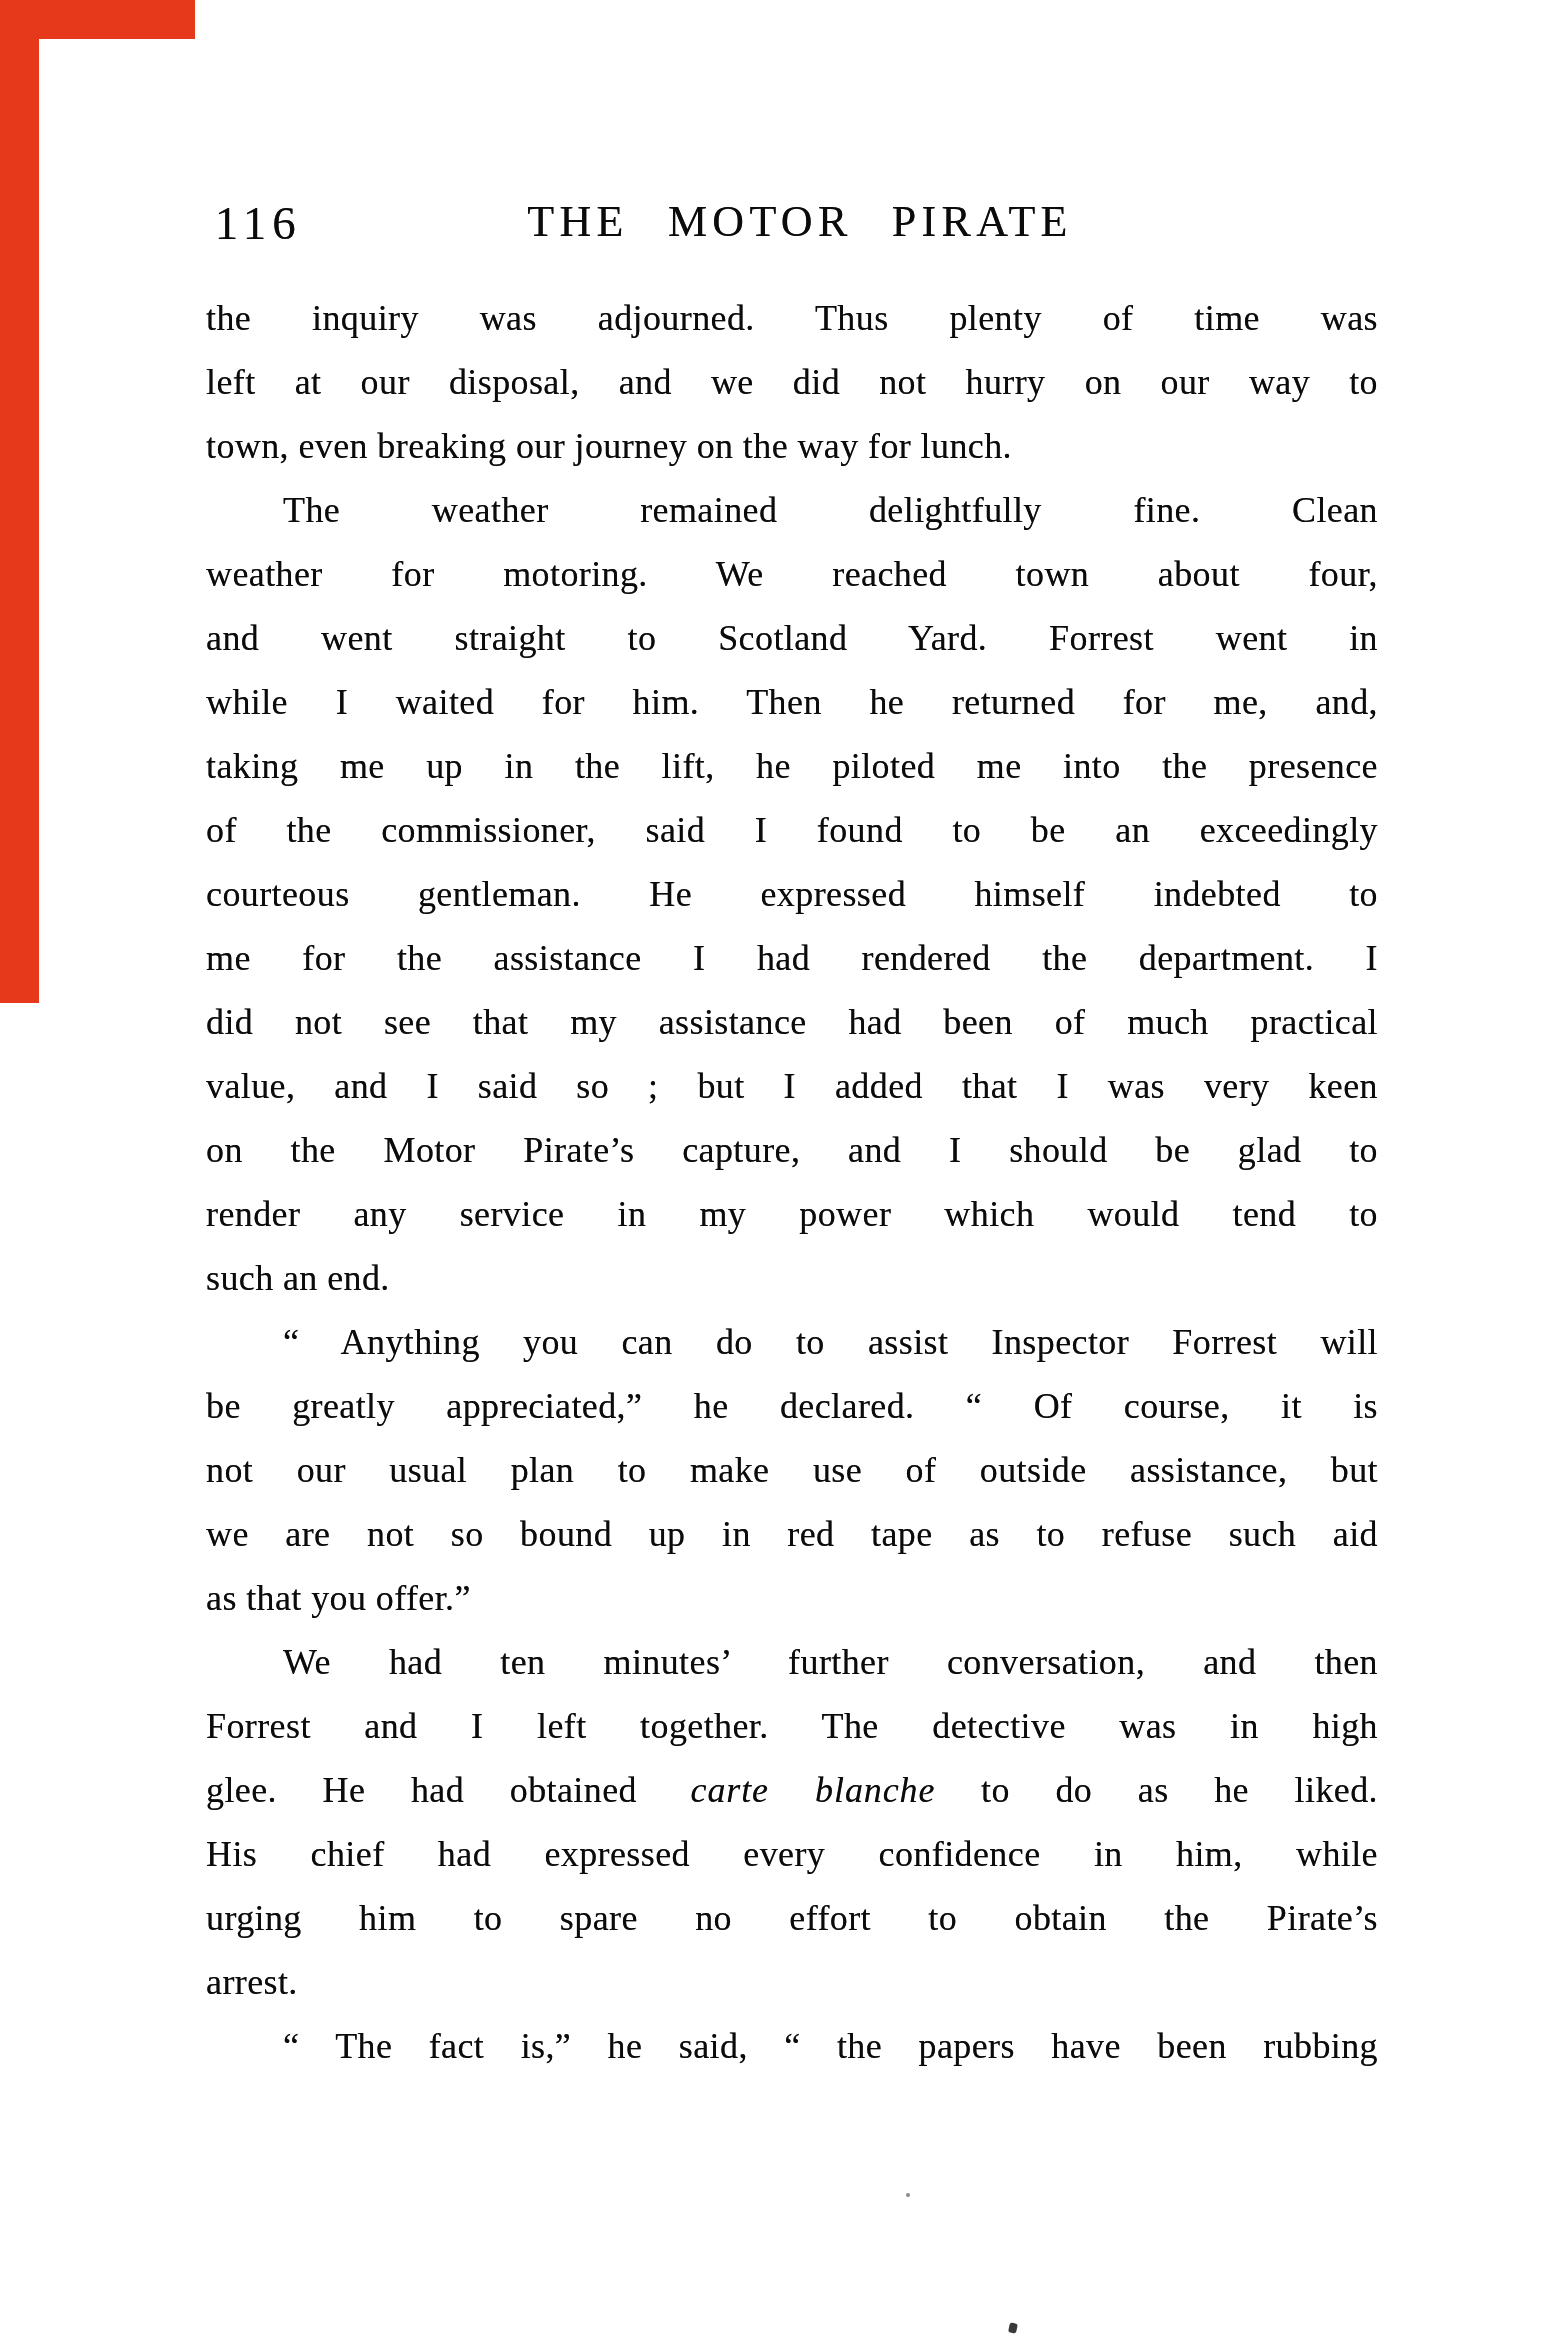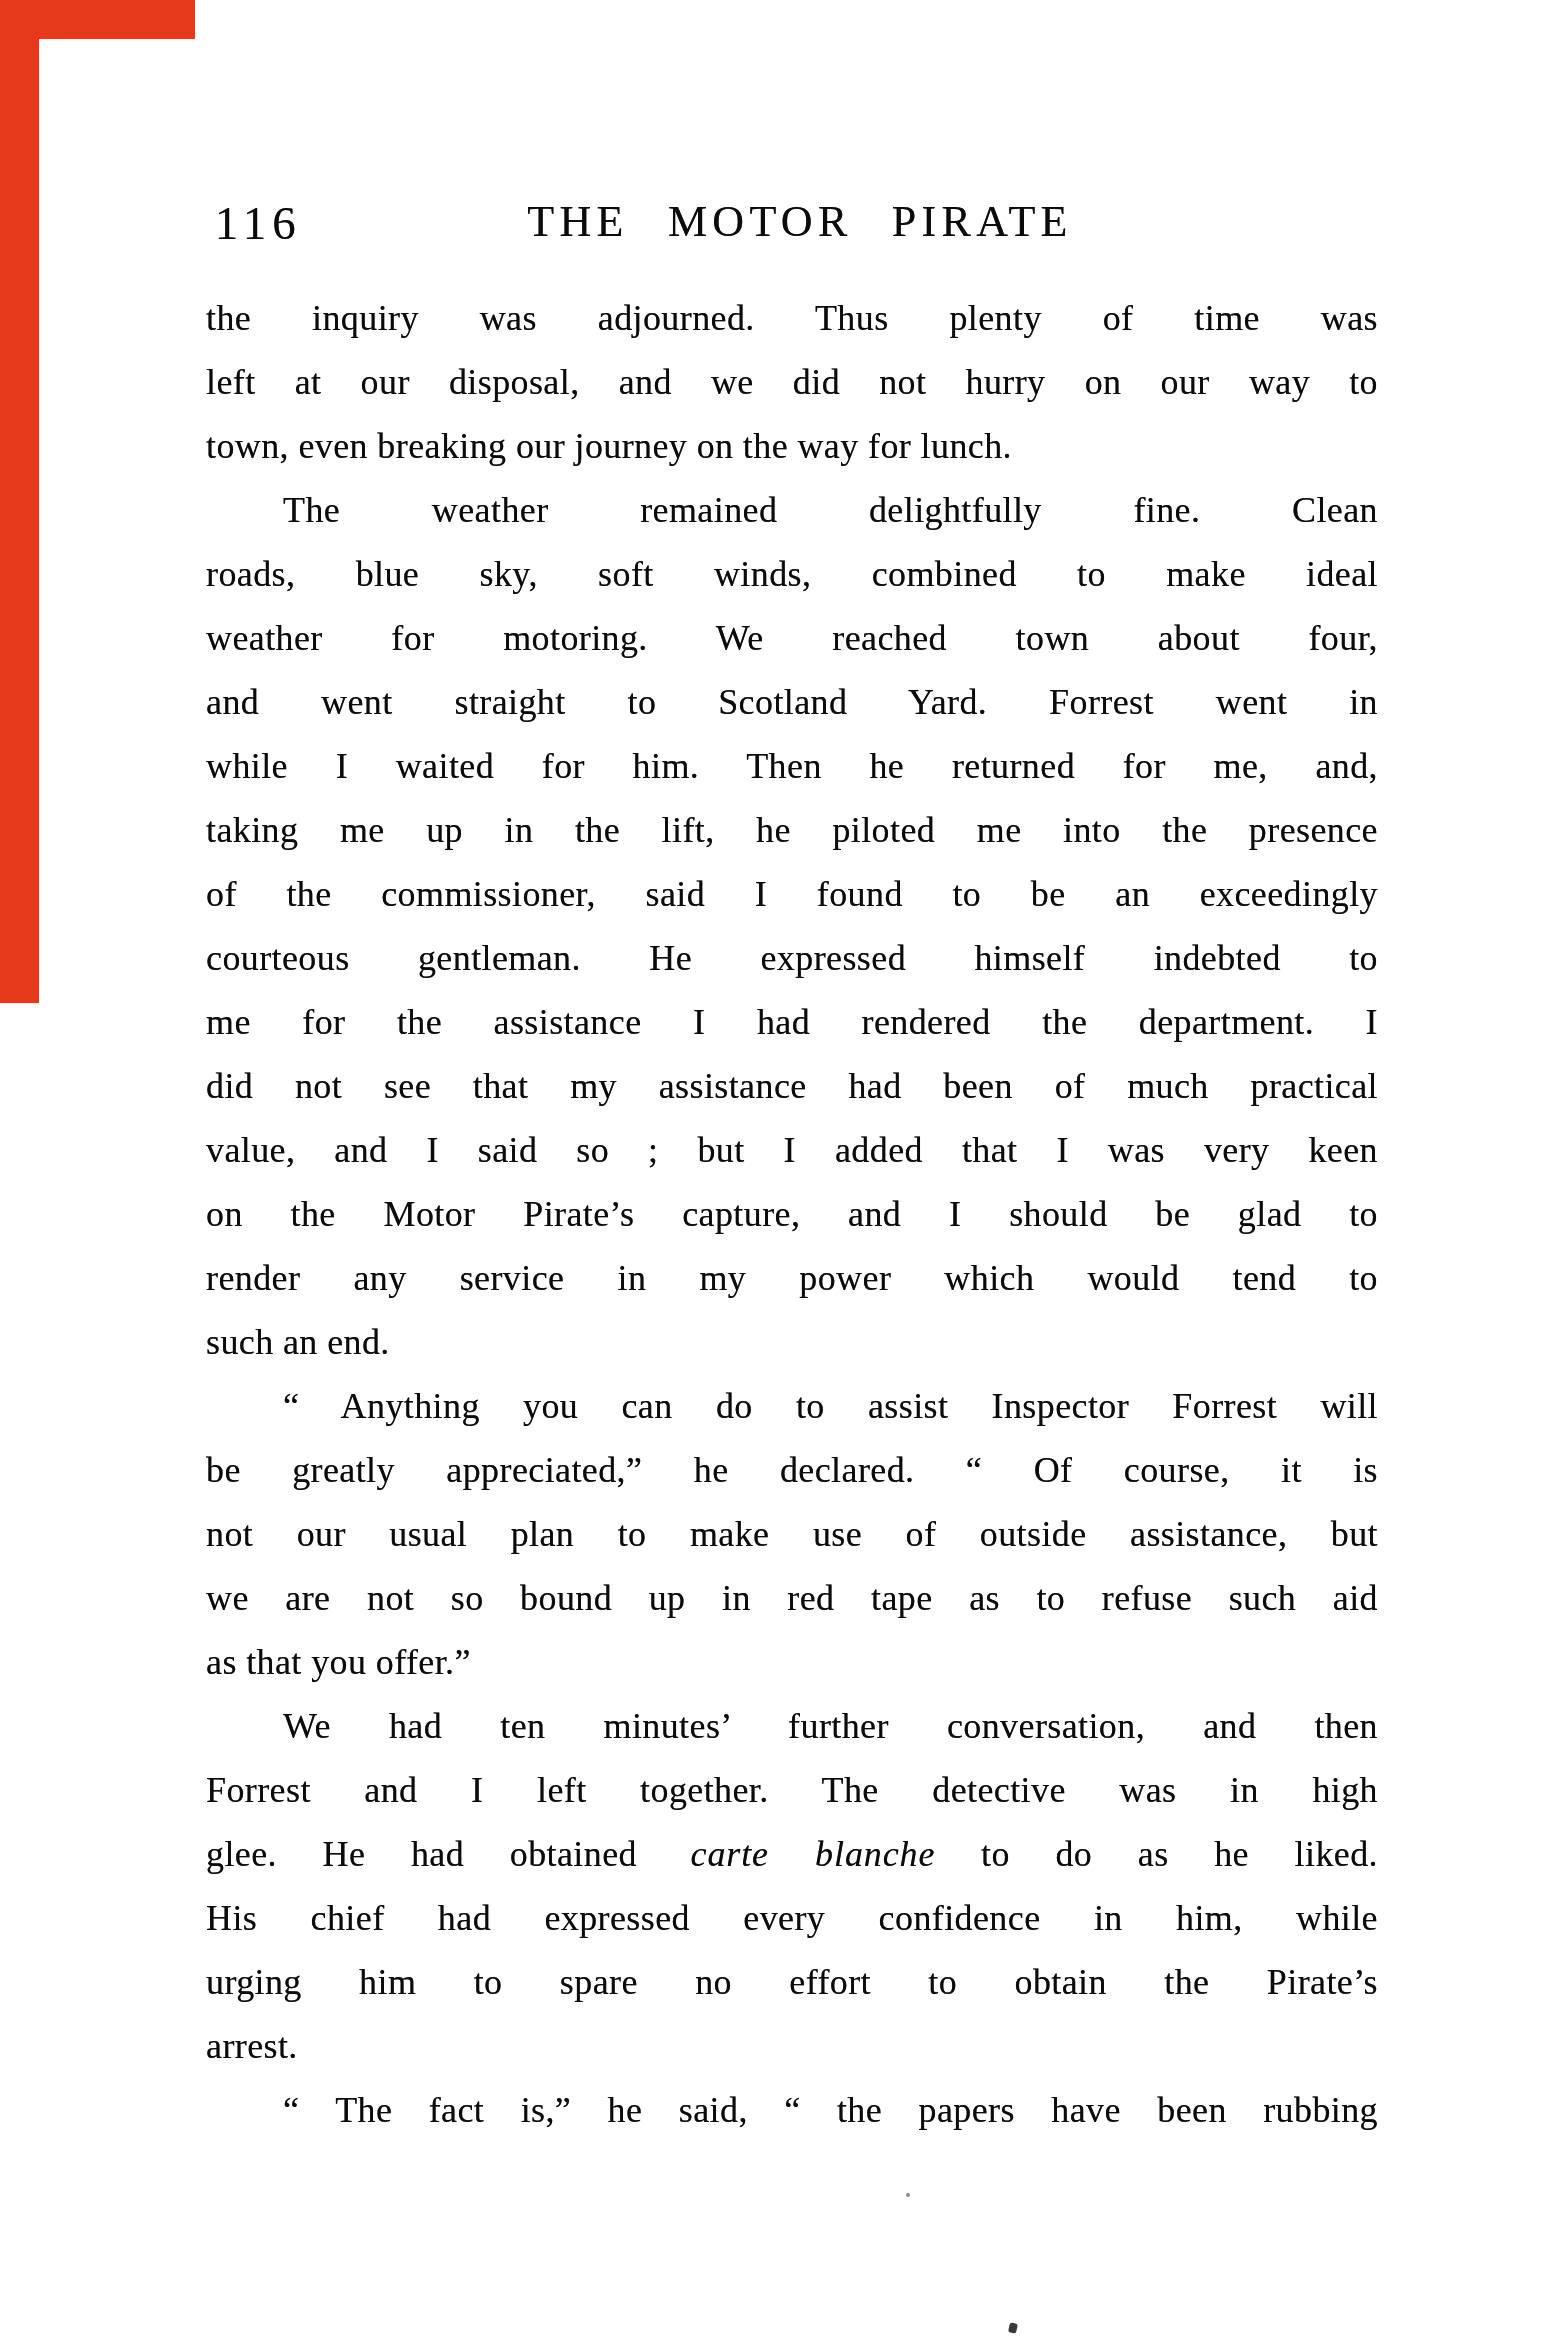--- a/index.html
+++ b/index.html
@@ -84,21 +84,20 @@
   <div class="header-row">
     <span class="page-number">116</span>
     <div class="running-header">THE MOTOR PIRATE</div>
   </div>
 
   <div class="page-body">
       <div class="line"><span>the inquiry was adjourned. Thus plenty of time was</span></div>
       <div class="line"><span>left at our disposal, and we did not hurry on our way to</span></div>
       <div class="line flush"><span>town, even breaking our journey on the way for lunch.</span></div>
       <div class="line indent"><span>The weather remained delightfully fine. Clean</span></div>
-      <div class="line"><span>roads, blue sky, soft winds, combined to make ideal</span></div>
       <div class="line"><span>weather for motoring. We reached town about four,</span></div>
       <div class="line"><span>and went straight to Scotland Yard. Forrest went in</span></div>
       <div class="line"><span>while I waited for him. Then he returned for me, and,</span></div>
       <div class="line"><span>taking me up in the lift, he piloted me into the presence</span></div>
       <div class="line"><span>of the commissioner, said I found to be an exceedingly</span></div>
       <div class="line"><span>courteous gentleman. He expressed himself indebted to</span></div>
       <div class="line"><span>me for the assistance I had rendered the department. I</span></div>
       <div class="line"><span>did not see that my assistance had been of much practical</span></div>
       <div class="line"><span>value, and I said so ; but I added that I was very keen</span></div>
       <div class="line"><span>on the Motor Pirate’s capture, and I should be glad to</span></div>

